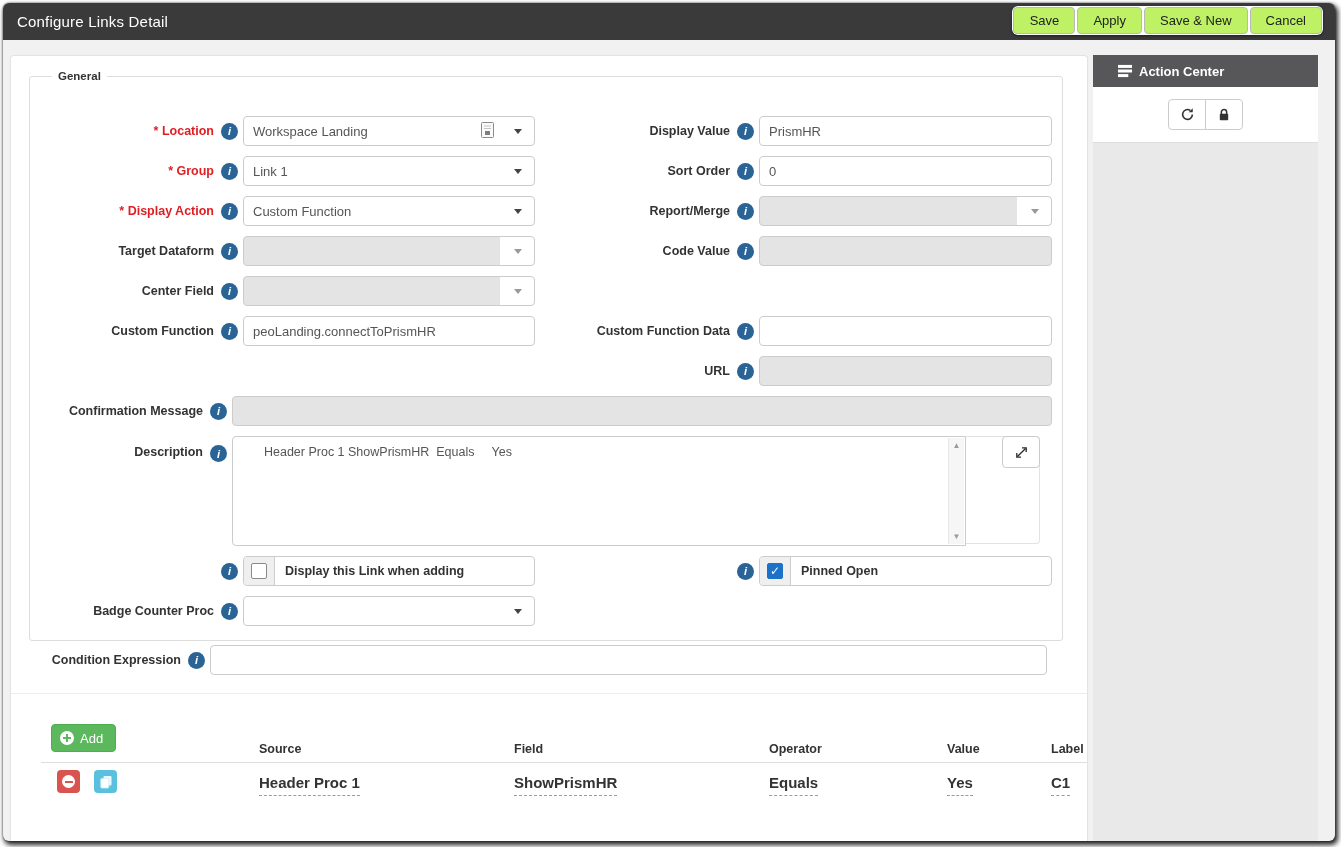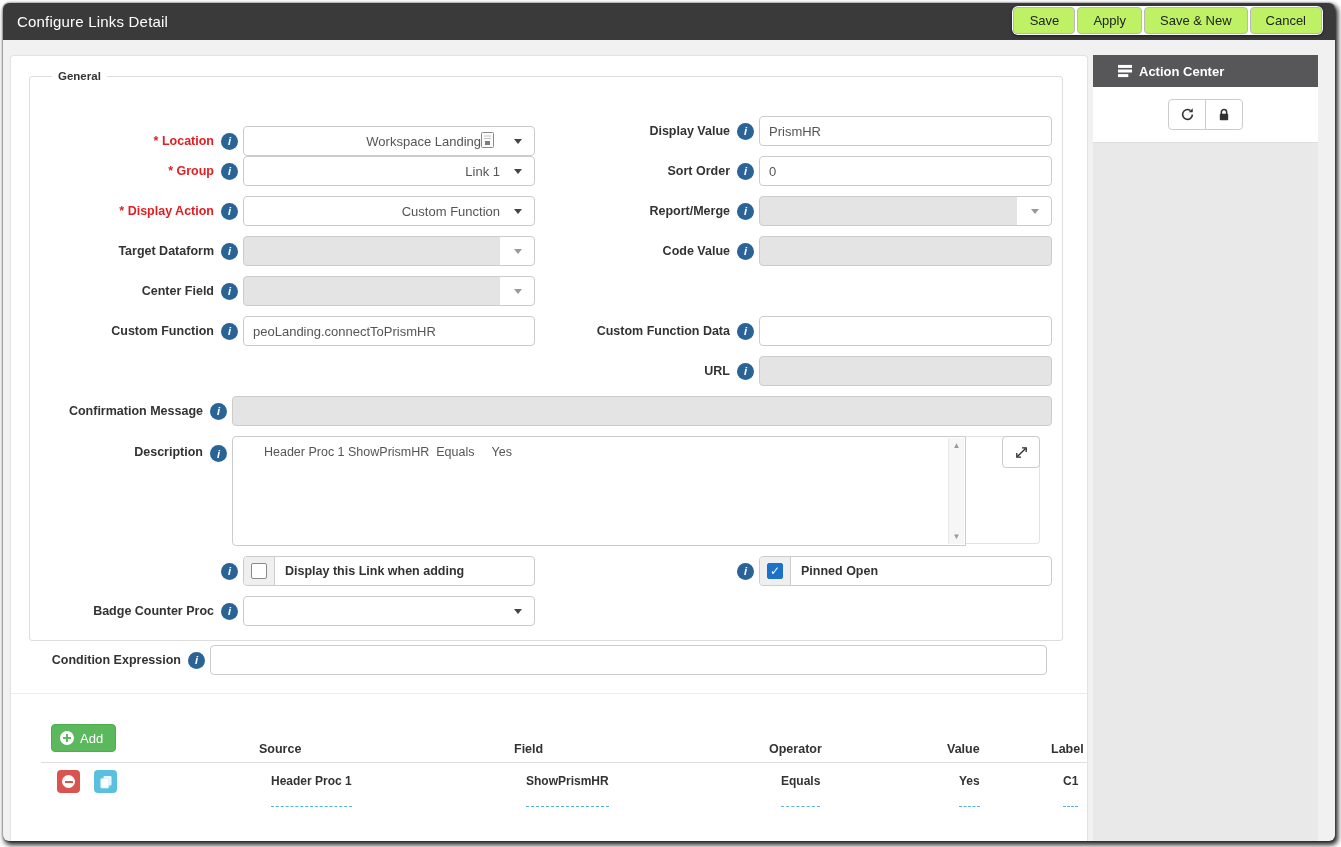--- a/index.html
+++ b/index.html
@@ -31,21 +31,21 @@
   .lbl { flex:1; text-align:right; font-size:12.5px; font-weight:bold; color:#333; white-space:nowrap; }
   .lbl.req { color:#e01e23; }
   .info { width:17px; height:17px; border-radius:50%; background:#2a6496; color:#fff; flex:none;
           font-size:11px; font-weight:bold; font-style:italic; display:flex; align-items:center;
           justify-content:center; margin:0 5px 0 7px; }
   .ctl { flex:none; height:30px; border:1px solid #ccc; border-radius:4px; background:#fff;
          display:flex; align-items:center; font-size:13px; color:#555; position:relative; }
   .w-l { width:292px; } .w-r { width:293px; }
   .ctl input { border:none; outline:none; background:transparent; width:100%; height:100%;
                padding:0 9px; font:13px "Liberation Sans",sans-serif; color:#555; }
-  .sel .val { padding-left:9px; flex:1; white-space:nowrap; overflow:hidden;text-align:right; }
+  .sel .val { padding-left:9px; flex:1; white-space:nowrap; overflow:hidden; }
   .caret { width:0; height:0; border-left:4.5px solid transparent; border-right:4.5px solid transparent;
            border-top:5px solid #444; margin-right:12px; flex:none; }
   .sel.disabled { background:#e4e4e4; }
   .sel.disabled .caret-zone { background:#fff; border-radius:0 4px 4px 0; }
   .sel.disabled .caret { border-top-color:#999; }
   .caret-zone { width:34px; height:100%; display:flex; align-items:center; justify-content:flex-end; flex:none; }
   .ctl.disabled { background:#e4e4e4; }
   .formglyph { flex:none; margin-right:6px; }
 
   
@@ -83,22 +83,22 @@
   .plus-disc { width:14px; height:14px; border-radius:50%; background:#fff; position:relative; margin-right:6px; flex:none; }
   .plus-disc::before, .plus-disc::after { content:""; position:absolute; background:#5cb85c; }
   .plus-disc::before { left:3px; right:3px; top:6px; height:2px; }
   .plus-disc::after { top:3px; bottom:3px; left:6px; width:2px; }
 
   .thead span { position:absolute; top:686px; font-size:12.5px; font-weight:bold; color:#333; }
   .th-source { left:248px; } .th-field { left:503px; } .th-operator { left:758px; }
   .th-value { left:936px; } .th-label { left:1040px; }
   .t-divider { position:absolute; left:30px; right:0; top:706px; border-top:1px solid #ddd; }
 
-  .trow span.cell { position:absolute; top:718px; font-size:12px; font-weight:bold; color:#333;
-                    border-bottom:1px dashed #56b0e8; padding-bottom:18px; cursor:pointer;margin-left:12px; }
+  .trow span.cell { position:absolute; top:718px; font-size:15px; font-weight:bold; color:#333;
+                    border-bottom:1px dashed #56b0e8; padding-bottom:4px; cursor:pointer; }
   .c-source { left:248px; } .c-field { left:503px; } .c-operator { left:758px;text-align:center; }
   .c-value { left:936px; } .c-label { left:1040px; }
 
   .rowbtn { position:absolute; top:714px; width:23px; height:23px; border-radius:4px; border:none;
             display:flex; align-items:center; justify-content:center; cursor:pointer; }
   .del-btn { left:46px; background:#d9534f; }
   .del-disc { width:13px; height:13px; border-radius:50%; background:#fff; position:relative; }
   .del-disc::after { content:""; position:absolute; left:2.5px; right:2.5px; top:5.5px; height:2px; background:#d9534f; }
   .copy-btn { left:83px; background:#5bc0de; }
 
@@ -126,21 +126,21 @@
       <button>Apply</button>
       <button>Save &amp; New</button>
       <button>Cancel</button>
     </div>
   </div>
 
   <div class="card">
     <fieldset class="general">
       <legend>General</legend>
 
-      <div class="frow row-l" style="top:44px">
+      <div class="frow row-l" style="top:34px">
         <span class="lbl req">* Location</span>
         <span class="info">i</span>
         <div class="ctl sel w-l">
           <span class="val">Workspace Landing</span>
           <span class="formglyph">
             <svg width="13" height="16" viewBox="0 0 13 16">
                 <rect x="0.5" y="0.5" width="12" height="15" rx="1" fill="#fafafa" stroke="#8a8a8a"></rect>
                 <path d="M3 4h7M3 6.5h7" stroke="#c4c4c4" stroke-width="1"></path>
                 <rect x="4" y="9" width="5" height="4" fill="#7d7d7d"></rect>
               </svg>

